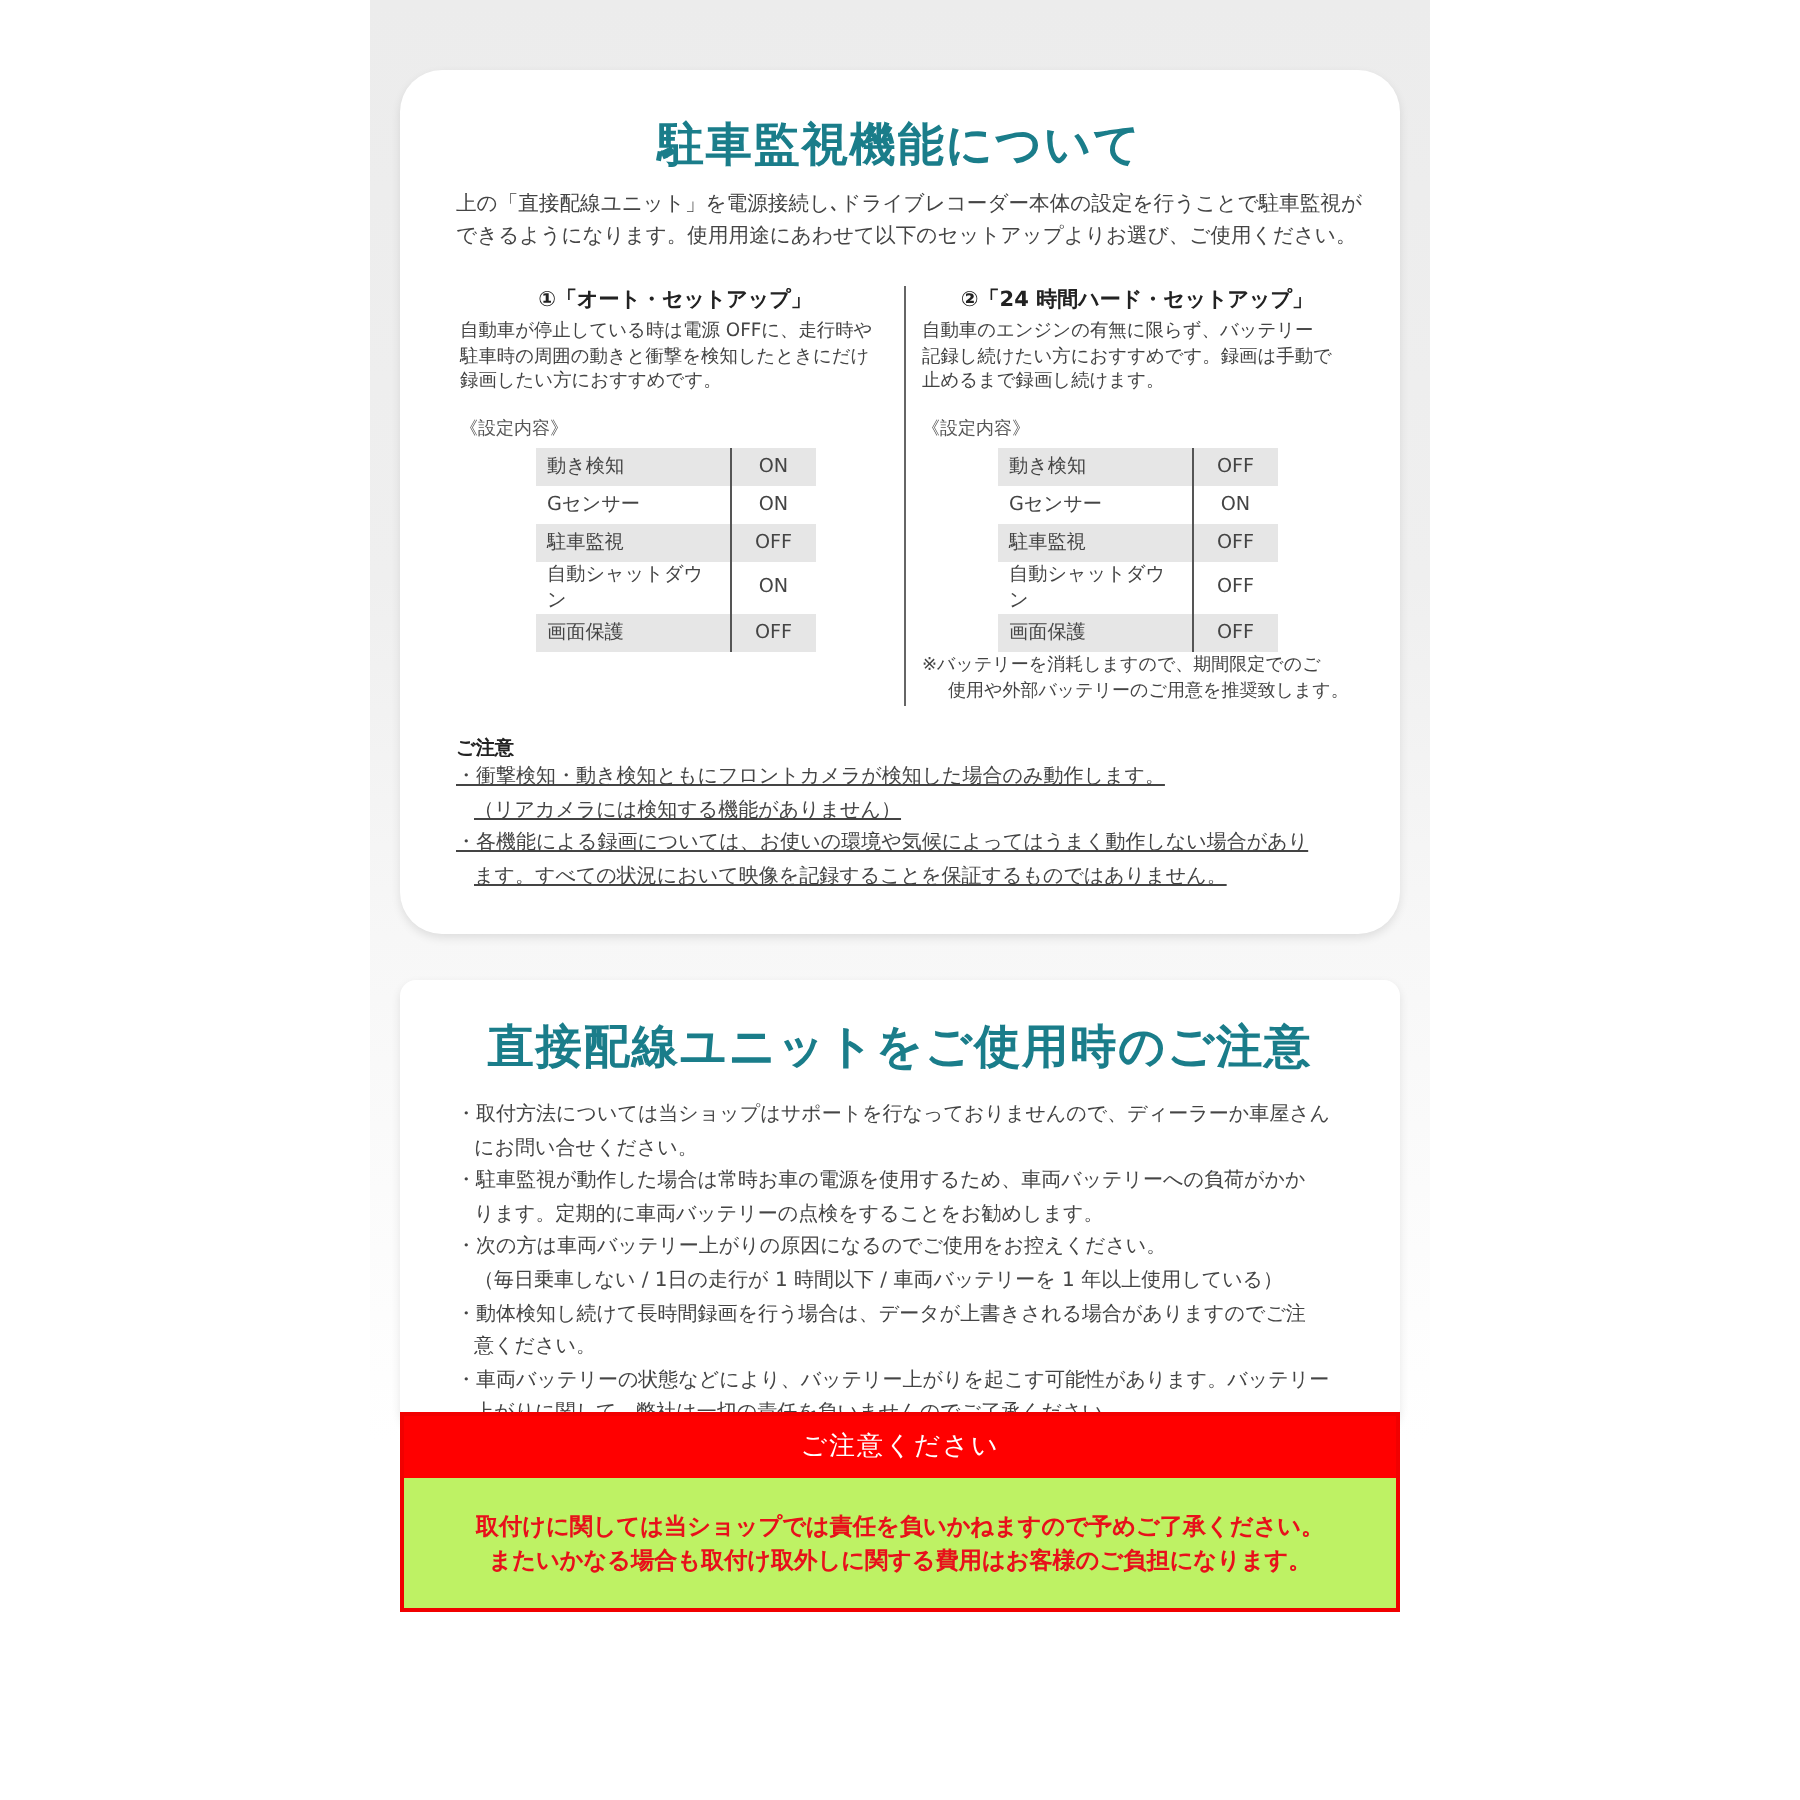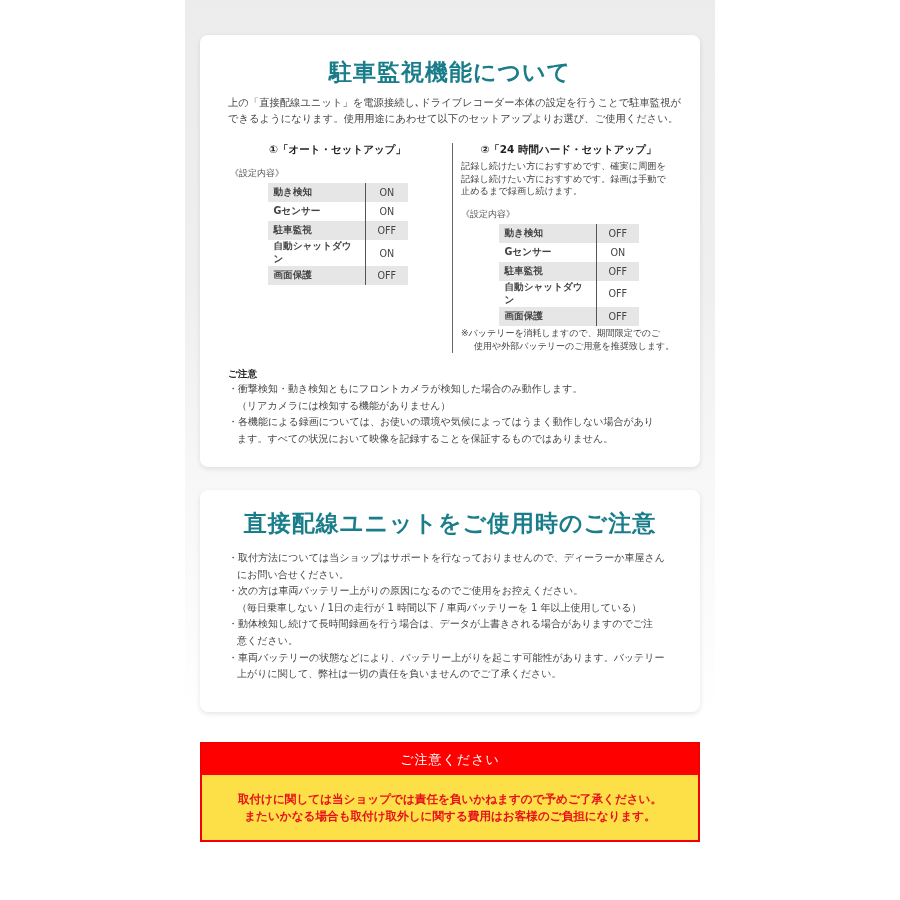--- a/index.html
+++ b/index.html
@@ -9,21 +9,21 @@
   .bg-band {
     position: absolute; left: 185px; top: 0; width: 530px; height: 720px;
     background: linear-gradient(to bottom, #ececec 0%, #efefef 40%, #f7f7f7 65%, #ffffff 100%);
   }
 
   .card {
     position: absolute; left: 200px; width: 500px;
     background: #ffffff; border-radius: 8px;
     box-shadow: 0 2px 5px rgba(0,0,0,0.10);
   }
-  .card1 { top: 35px; height: 432px; }
+  .card1 { top: 35px; height: 432px; border-radius: 21px; }
   .card2 { top: 490px; height: 222px; }
 
   .title {
     text-align: center; color: #1a7d8a; font-weight: bold;
     font-size: 23px; letter-spacing: 1px;
   }
   .card1 .title { margin-top: 22px; }
   .card2 .title { margin-top: 18px; }
 
   .intro {
@@ -35,39 +35,39 @@
   .divider { position: absolute; left: 252px; top: 0; width: 1px; height: 210px; background: #666; }
   .setup { position: absolute; top: 0; }
   .setup.left { left: 30px; width: 215px; }
   .setup.right { left: 261px; width: 215px; }
   .setup-title { text-align: center; font-size: 10.5px; font-weight: bold; color: #222; }
   .setup-desc { font-size: 9.2px; line-height: 12.5px; color: #444; margin-top: 3px; white-space: nowrap; }
   .settings-label { text-align: left; font-size: 9px; color: #555; margin-top: 10px; }
 
   table.settings { border-collapse: collapse; margin: 3px auto 0; font-size: 9.6px; color: #444; }
   table.settings td { height: 19px; padding: 0 6px; }
-  table.settings td.k { width: 98px; font-weight: bold; }
+  table.settings td.k { width: 98px; }
   table.settings td.v { width: 42px; text-align: center; border-left: 1px solid #555; }
   table.settings tr.shade td { background: #e6e6e6; }
 
   .battery-note { position: absolute; left: 261px; top: 184px; width: 215px; font-size: 9px; line-height: 12.5px; color: #444; white-space: nowrap; }
   .battery-note .l2 { padding-left: 13px; display: block; }
 
   .caution { position: absolute; left: 28px; top: 333px; width: 450px; }
   .caution-head { font-size: 9.6px; font-weight: bold; color: #222; }
-  .caution-item { font-size: 10px; line-height: 16.5px; color: #444; white-space: nowrap; }
+  .caution-item { font-size: 10px; line-height: 16.5px; color: #444; white-space: nowrap; text-decoration: underline; }
   .caution-item .cont { display: block; padding-left: 9px; }
 
   .notes { padding: 0 28px; margin-top: 11px; }
   .note-item { font-size: 10px; line-height: 16.6px; color: #444; white-space: nowrap; }
   .note-item .cont { display: block; padding-left: 9px; }
 
   .alert {
-    position: absolute; left: 200px; top: 742px; width: 500px; height: 100px;
-    border: 2px solid #f10000; background: #fde047;
+    position: absolute; left: 200px; top: 706px; width: 500px; height: 100px;
+    border: 2px solid #f10000; background: #bef264;
   }
   .alert-head {
     background: #ff0000; color: #fff; text-align: center;
     font-size: 13px; height: 31px; line-height: 31px; letter-spacing: 1px;
   }
   .alert-body { text-align: center; color: #e8101a; font-size: 11.6px; font-weight: bold; line-height: 17px; margin-top: 16px; white-space: nowrap; font-family: Liberation Serif, serif; }
 </style>
 </head>
 <body>
 
@@ -78,20 +78,25 @@
   <div class="intro">
     <div>上の「直接配線ユニット」を電源接続し､ドライブレコーダー本体の設定を行うことで駐車監視が</div>
     <div>できるようになります。使用用途にあわせて以下のセットアップよりお選び、ご使用ください。</div>
   </div>
 
   <div class="setup-wrap">
     <div class="divider"></div>
 
     <div class="setup left">
       <div class="setup-title">①「オート・セットアップ」</div>
+      <div class="setup-desc">
+        <div>自動車が停止している時は電源 OFFに、走行時や</div>
+        <div>駐車時の周囲の動きと衝撃を検知したときにだけ</div>
+        <div>録画したい方におすすめです。</div>
+      </div>
       <div class="settings-label">《設定内容》</div>
       <table class="settings">
         <tbody>
             <tr class="shade">
               <td class="k">動き検知</td>
               <td class="v">ON</td>
             </tr>
         <tr>
               <td class="k">Gセンサー</td>
               <td class="v">ON</td>
@@ -108,21 +113,21 @@
               <td class="k">画面保護</td>
               <td class="v">OFF</td>
             </tr>
       </tbody>
         </table>
     </div>
 
     <div class="setup right">
       <div class="setup-title">②「24 時間ハード・セットアップ」</div>
       <div class="setup-desc">
-        <div>記録し続けたい方におすすめです、確実に周囲を</div>
+        <div>自動車のエンジンの有無に限らず、バッテリー</div>
         <div>記録し続けたい方におすすめです。録画は手動で</div>
         <div>止めるまで録画し続けます。</div>
       </div>
       <div class="settings-label">《設定内容》</div>
       <table class="settings">
         <tbody>
             <tr class="shade">
               <td class="k">動き検知</td>
               <td class="v">OFF</td>
             </tr>
@@ -166,20 +171,24 @@
 </section>
 
 <section class="card card2">
   <h2 class="title">直接配線ユニットをご使用時のご注意</h2>
   <div class="notes">
     <div class="note-item">
       <span>・取付方法については当ショップはサポートを行なっておりませんので、ディーラーか車屋さん</span>
       <span class="cont">にお問い合せください。</span>
     </div>
     <div class="note-item">
+      <span>・駐車監視が動作した場合は常時お車の電源を使用するため、車両バッテリーへの負荷がかか</span>
+      <span class="cont">ります。定期的に車両バッテリーの点検をすることをお勧めします。</span>
+    </div>
+    <div class="note-item">
       <span>・次の方は車両バッテリー上がりの原因になるのでご使用をお控えください。</span>
       <span class="cont">（毎日乗車しない / 1日の走行が 1 時間以下 / 車両バッテリーを 1 年以上使用している）</span>
     </div>
     <div class="note-item">
       <span>・動体検知し続けて長時間録画を行う場合は、データが上書きされる場合がありますのでご注</span>
       <span class="cont">意ください。</span>
     </div>
     <div class="note-item">
       <span>・車両バッテリーの状態などにより、バッテリー上がりを起こす可能性があります。バッテリー</span>
       <span class="cont">上がりに関して、弊社は一切の責任を負いませんのでご了承ください。</span>

